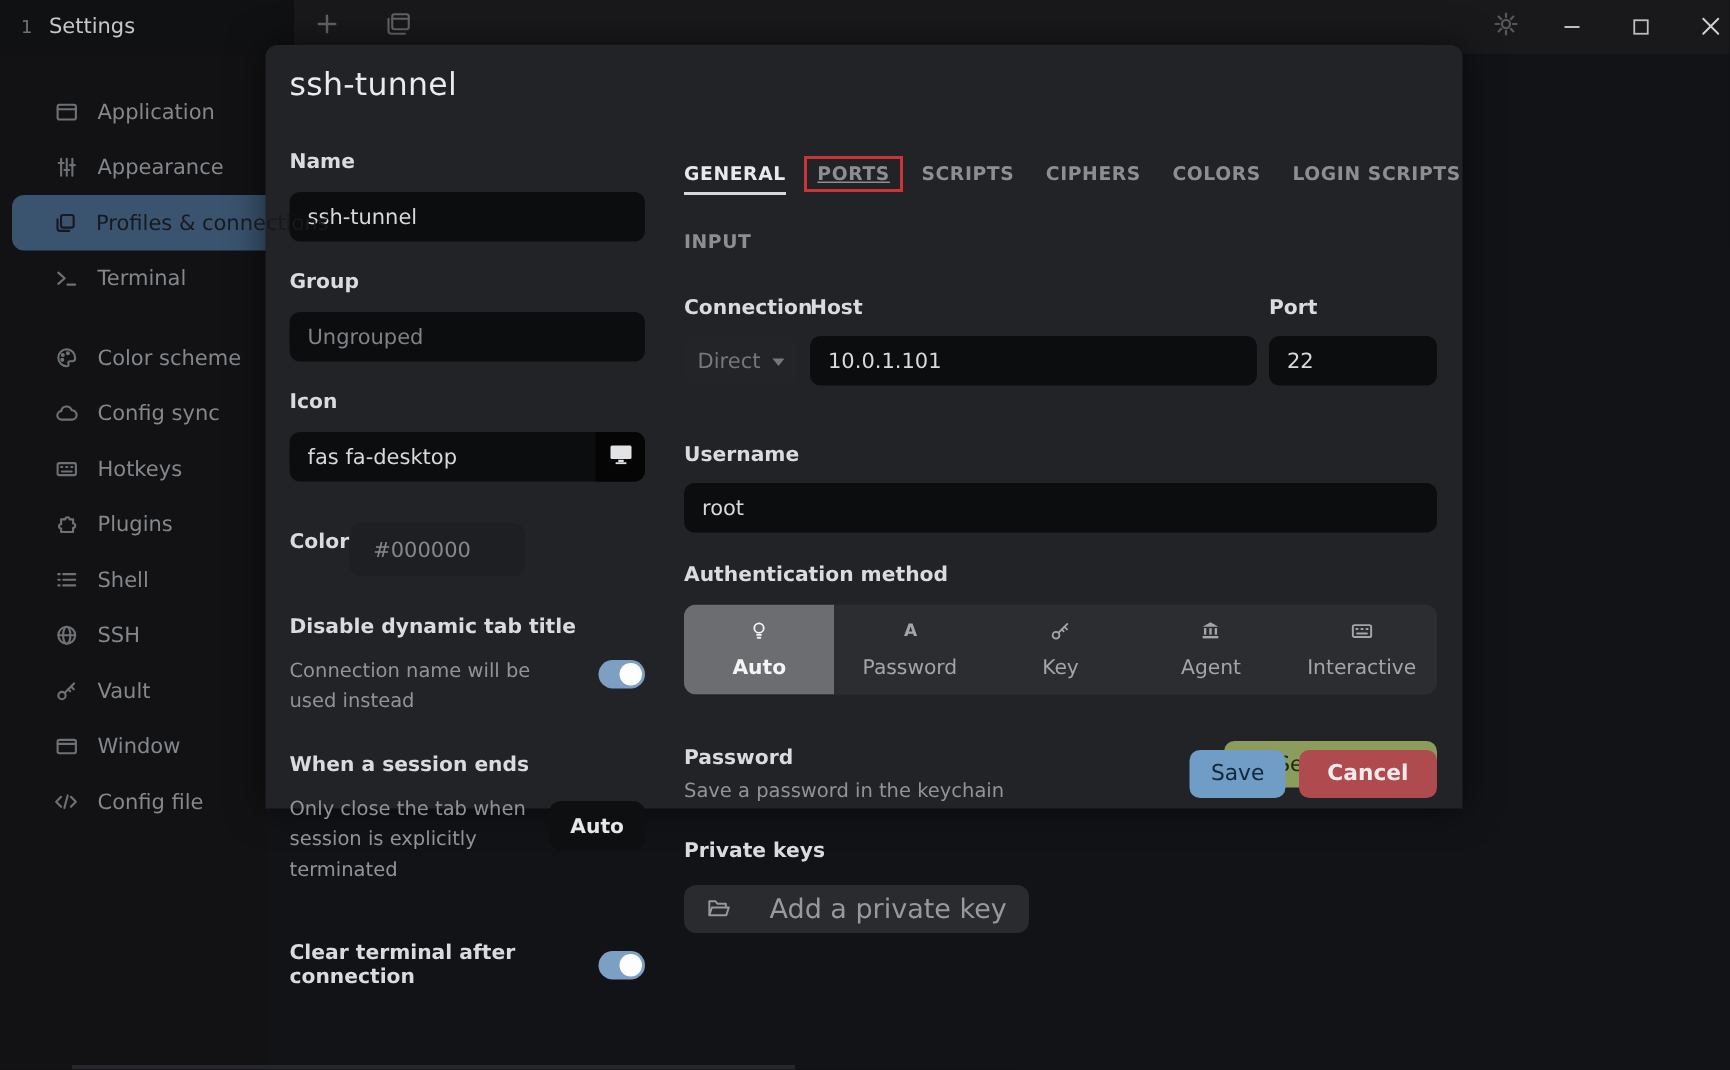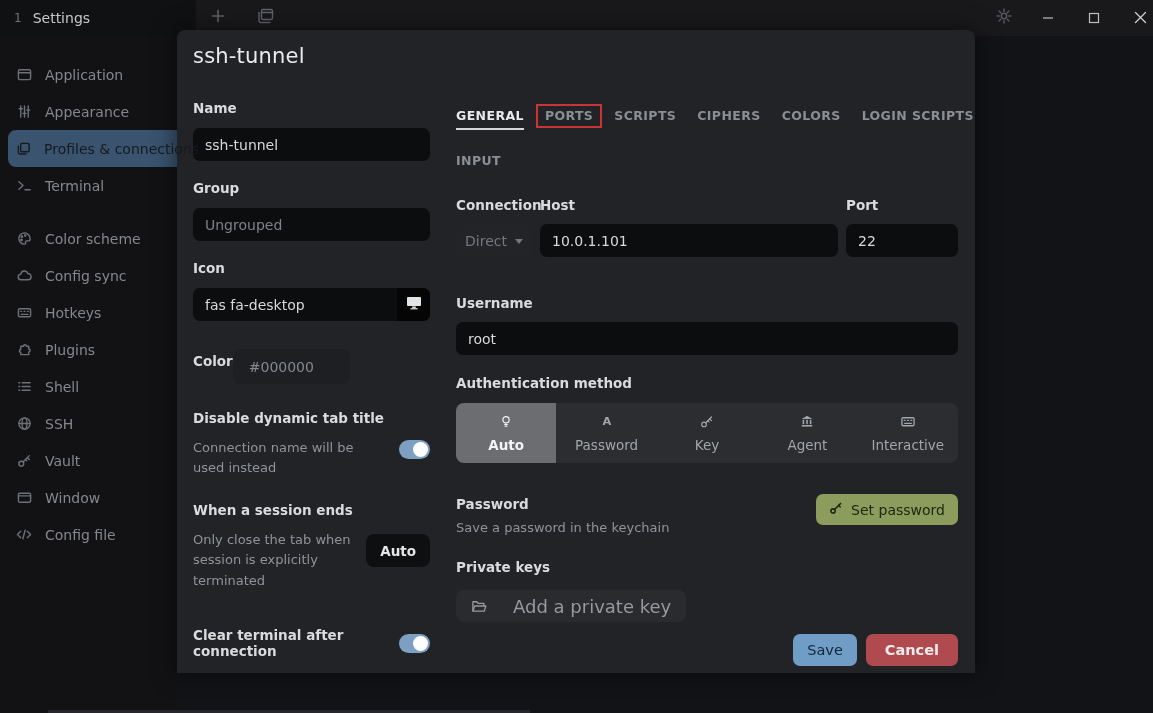--- a/index.html
+++ b/index.html
@@ -10,32 +10,32 @@
   .titlebar { position:absolute; left:0; top:0; width:1153px; height:36px; background:#19191c; }
   .tab { position:absolute; left:0; top:0; width:196px; height:36px; background:#101113; display:flex; align-items:center; }
   .tab-index { color:#6f7277; font-size:12px; margin-left:14px; }
   .tab-title { color:#c7c8ca; font-size:14px; margin-left:11px; }
   .tb-btn { position:absolute; top:0; width:34px; height:36px; display:flex; align-items:center; justify-content:center; cursor:pointer; }
   .tb-plus { left:201px; } .tb-dup { left:248px; }
   .tb-gear { left:987px; } .tb-min { left:1031px; } .tb-max { left:1077px; } .tb-close { left:1123px; }
 
   
   .sidebar { position:absolute; left:0; top:36px; width:177px; height:677px; background:#121214; padding-top:26px; }
-  .side-item { height:25px; display:flex; align-items:center; margin:0 0 12px 0; padding-left:16px; color:#84878c; font-size:14px; cursor:pointer; position:relative; }
+  .side-item { height:25px; display:flex; align-items:center; margin:0 0 12px 0; padding-left:36px; color:#84878c; font-size:14px; cursor:pointer; position:relative; }
   .side-item .side-ic { width:16px; display:flex; justify-content:center; margin-right:13px; }
   .side-item.gap { margin-top:28px; }
   .side-item.selected { color:#161a1f;text-align:center; }
   .side-item.selected::before { content:""; position:absolute; left:8px; right:-10px; top:-6px; bottom:-6px; background:#3a536e; border-radius:8px; z-index:0; }
   .side-item.selected .side-ic svg { stroke:#161a1f; }
   .side-item.selected span { position:relative; z-index:1; }
   .side-ic svg { stroke:#6d7075; fill:none; stroke-width:1.5; stroke-linecap:round; stroke-linejoin:round; }
   .side-label { white-space:nowrap; }
 
   
-  .modal { position:absolute; left:177px; top:30px; width:798px; height:643px; background:#222326; border-radius:8px 8px 0 0; box-shadow:0 0 24px rgba(0,0,0,.55); }
+  .modal { position:absolute; left:177px; top:30px; width:798px; height:509px; background:#222326; border-radius:8px 8px 0 0; box-shadow:0 0 24px rgba(0,0,0,.55); }
   .modal-title { position:absolute; left:16px; top:14px; font-size:21px; color:#e9eaec; letter-spacing:.2px; }
 
   .label { font-weight:bold; font-size:13.5px; color:#dadbdd; }
   .sub { font-size:13px; color:#909398; line-height:1.55; }
 
   .inp { background:#0c0d0f; border:none; outline:none; border-radius:7px; height:33px; color:#d8d9db; font-size:14px; padding:0 12px; font-family:"DejaVu Sans", sans-serif; width:100%; }
   .inp::placeholder { color:#808287; }
 
   
   .col-left { position:absolute; left:16px; top:70px; width:237px; }
@@ -54,21 +54,21 @@
   .auto-btn { background:#0e0f11; color:#e6e7e9; font-weight:bold; font-size:13.5px; border:none; border-radius:8px; height:33px; padding:0 14px; cursor:pointer; font-family:"DejaVu Sans", sans-serif; flex-shrink:0; margin-top:4px; }
   .clear-row { display:flex; align-items:center; justify-content:space-between; margin-top:36px; }
   .clear-row .label { margin-bottom:0; width:190px; }
 
   
   .col-right { position:absolute; left:279px; top:78px; width:502px; }
   .tabs-row { display:flex; align-items:flex-start; gap:21px; }
   .tabs-row + .tabs-row { margin-top:23px; }
   .rtab { font-size:12.5px; font-weight:bold; letter-spacing:.4px; color:#8b8e93; cursor:pointer; padding-bottom:7px; white-space:nowrap; }
   .rtab.active { color:#e8e9eb; border-bottom:2px solid #d6d7d9; padding-bottom:5px; }
-  .rtab.flagged { box-shadow:0 0 0 2px #c93434; padding:2px 7px 3px; margin:-2px -7px; }
+  .rtab.flagged { box-shadow:0 0 0 2px #c93434; padding:2px 7px 3px; margin:-2px -7px;text-decoration:underline; }
 
   .conn-row { display:flex; gap:8px; margin-top:22px; }
   .conn-c1 { width:76px; flex-shrink:0; }
   .conn-c2 { flex:1; }
   .conn-c3 { width:112px; flex-shrink:0; }
   .conn-row .label { display:block; margin-bottom:11px; font-weight:bold; }
   .dropdown { height:33px; background:#222428; border-radius:7px; display:flex; align-items:center; justify-content:center; gap:8px; color:#74777b; font-size:14px; cursor:pointer; }
   .caret { width:0; height:0; border-left:4px solid transparent; border-right:4px solid transparent; border-top:5px solid #74777b; margin-top:2px; }
 
   .uname { margin-top:38px; }

